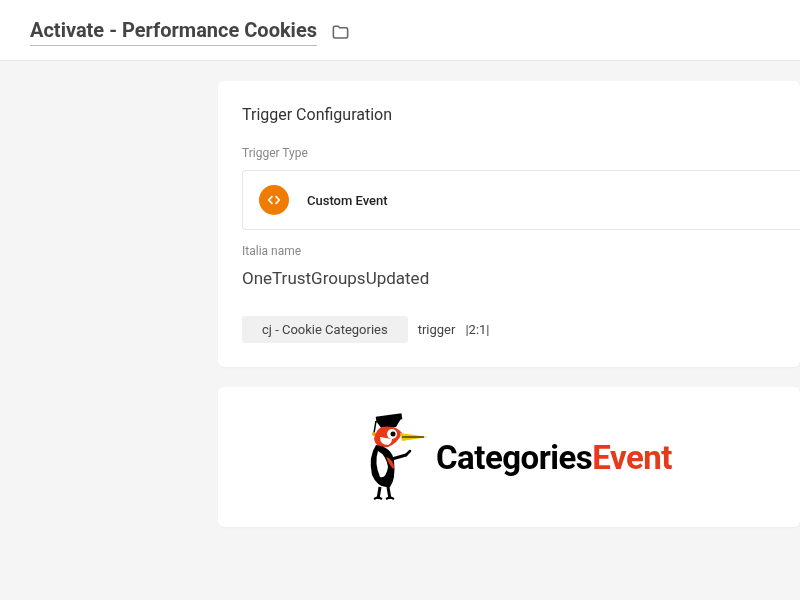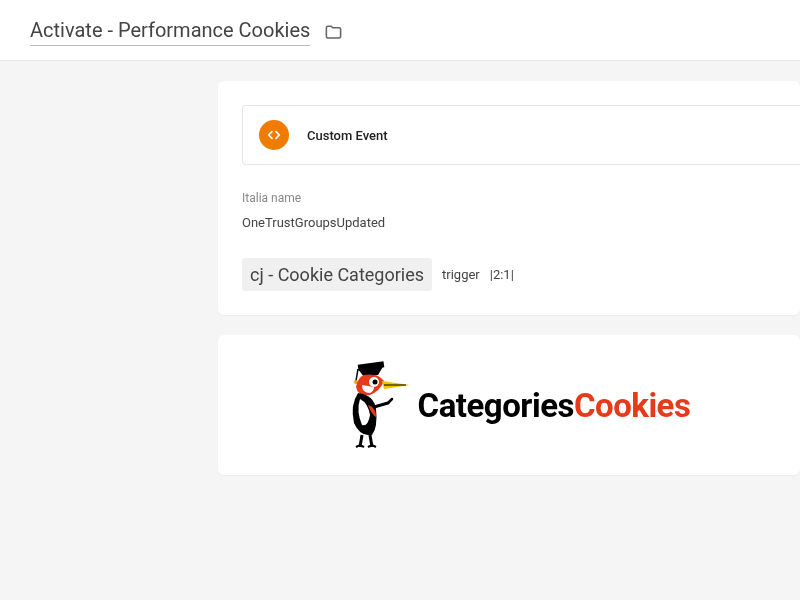--- a/index.html
+++ b/index.html
@@ -14,21 +14,21 @@
       background: #fff;
       padding: 18px 30px 14px;
       border-bottom: 1px solid #e6e6e6;
       display: flex;
       align-items: center;
       gap: 14px;
     }
     .header-title {
       font-size: 20px;
       color: #444;
-      font-weight: 400;
+      font-weight: 700;
       border-bottom: 1px solid #bbb;
       padding-bottom: 3px;
     }
     .folder-icon {
       display: inline-flex;
       align-items: center;
     }
     .content {
       padding: 20px 0 0 218px;
     }
@@ -51,55 +51,55 @@
       margin-bottom: 10px;
     }
     .trigger-type-row {
       border: 1px solid #e6e6e6;
       border-right: none;
       border-radius: 4px 0 0 4px;
       padding: 14px 16px;
       display: flex;
       align-items: center;
       gap: 18px;
-      margin-bottom: 26px;
+      margin-bottom: 14px;
       cursor: pointer;
     }
     .type-icon {
       width: 30px;
       height: 30px;
       border-radius: 50%;
       background: #ef7b00;
       display: flex;
       align-items: center;
       justify-content: center;
       flex-shrink: 0;
     }
     .type-name {
       font-size: 13px;
       color: #222;
       font-weight: 500;
     }
     .event-name-value {
-      font-size: 13px;
+      font-size: 17px;
       color: #444;
       margin-bottom: 28px;
     }
     .condition-row {
       display: flex;
       align-items: center;
       gap: 10px;
       font-size: 13px;
       color: #444;
     }
     .chip {
       background: #f0f0f0;
-      padding: 6px 8px;
+      padding: 6px 20px;
       border-radius: 3px;
-      font-size: 18px;
+      font-size: 13px;
       color: #444;
     }
     .logo-card {
       background: #fff;
       border-radius: 6px;
       padding: 20px 0;
       display: flex;
       justify-content: center;
       align-items: center;
       box-shadow: 0 1px 2px rgba(0,0,0,0.04);
@@ -119,21 +119,23 @@
   <span class="header-title">Activate - Performance Cookies</span>
   <span class="folder-icon">
     <svg width="19" height="19" viewBox="0 0 24 24" fill="none" stroke="#666" stroke-width="2">
       <path d="M3 6a2 2 0 0 1 2-2h4l2 2h8a2 2 0 0 1 2 2v9a2 2 0 0 1-2 2H5a2 2 0 0 1-2-2V6z"></path>
     </svg>
   </span>
 </div>
 
 <div class="content">
   <div class="card">
+    <div class="card-title">Trigger Configuration</div>
 
+    <div class="label">Trigger Type</div>
     <div class="trigger-type-row">
       <span class="type-icon">
         <svg width="16" height="16" viewBox="0 0 24 24" fill="none" stroke="#fff" stroke-width="2.5" stroke-linecap="round" stroke-linejoin="round">
           <polyline points="9 7 4 12 9 17"></polyline>
           <polyline points="15 7 20 12 15 17"></polyline>
         </svg>
       </span>
       <span class="type-name">Custom Event</span>
     </div>
 
@@ -172,16 +174,16 @@
       <path d="M40 50 Q48 52 48 62 Q44 60 40 50 Z" fill="#e63a1b"></path>
 
       <line x1="34" y1="80" x2="32" y2="92" stroke="#000" stroke-width="3"></line>
       <line x1="42" y1="80" x2="44" y2="92" stroke="#000" stroke-width="3"></line>
       <path d="M28 92 l4 -2 l4 2 M40 92 l4 -2 l4 2" stroke="#000" stroke-width="2" fill="none"></path>
 
       <line x1="46" y1="52" x2="60" y2="48" stroke="#000" stroke-width="3" stroke-linecap="round"></line>
       <line x1="60" y1="48" x2="64" y2="44" stroke="#000" stroke-width="2.5" stroke-linecap="round"></line>
     </svg>
     <span class="logo-text">
-      <span>Categories</span><span class="orange">Cookies</span>
+      <span>Categories</span><span class="orange">Event</span>
     </span>
   </div>
 </div>
 
 </body></html>

